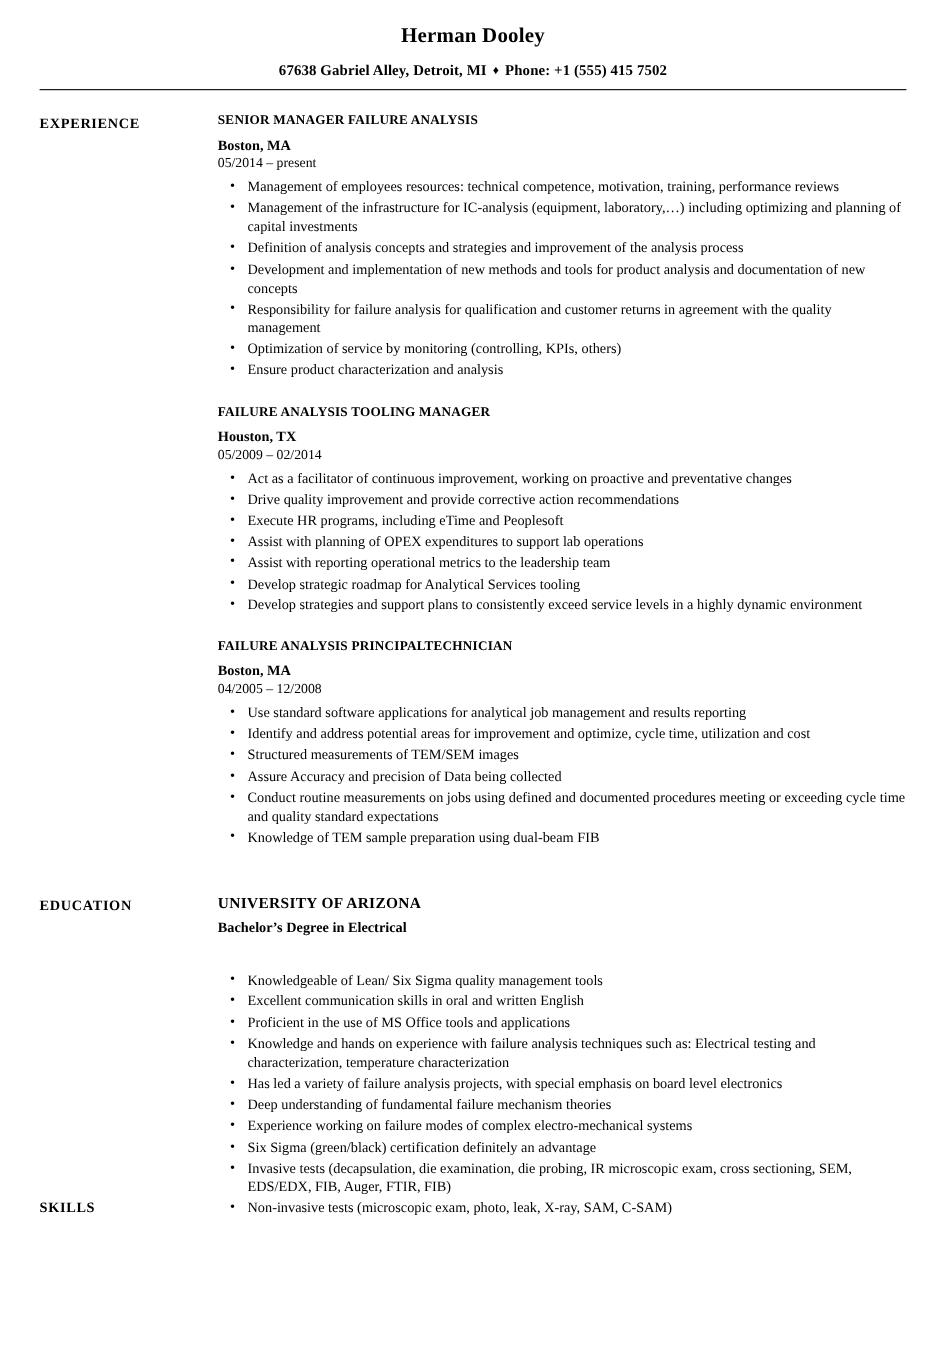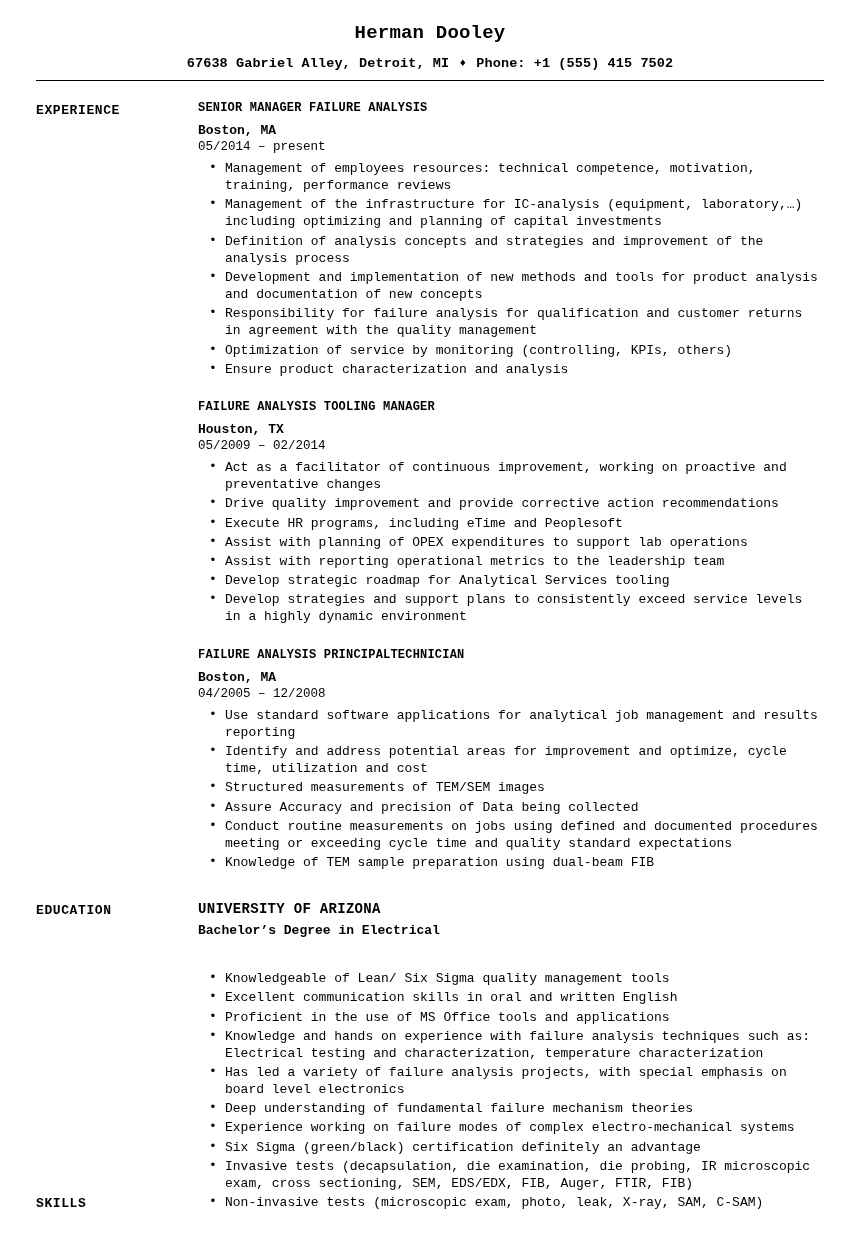--- a/index.html
+++ b/index.html
@@ -14,21 +14,20 @@
     color: #000000;
     position: relative;
     overflow: hidden;
   }
   .page {
     width: 860px;
     height: 916px;
     box-sizing: border-box;
     padding: 0;
     position: relative;
-    font-family: Liberation Mono, monospace;
   }
   
   .header {
     text-align: center;
     padding-top: 22px;
   }
   .cand-name {
     font-size: 19px;
     font-weight: bold;
     letter-spacing: 0.2px;
@@ -70,21 +69,21 @@
     padding-top: 2px;
   }
   .col-body {
     flex: 1 1 auto;
     padding-left: 4px;
   }
   .job {
     margin-bottom: 22px;
   }
   .job:last-child {
-    margin-bottom: 4px;
+    margin-bottom: 18px;
   }
   .job-title {
     font-size: 12px;
     font-weight: bold;
     letter-spacing: 0.2px;
     line-height: 1.25;
   }
   .job-loc {
     font-size: 13px;
     font-weight: bold;

